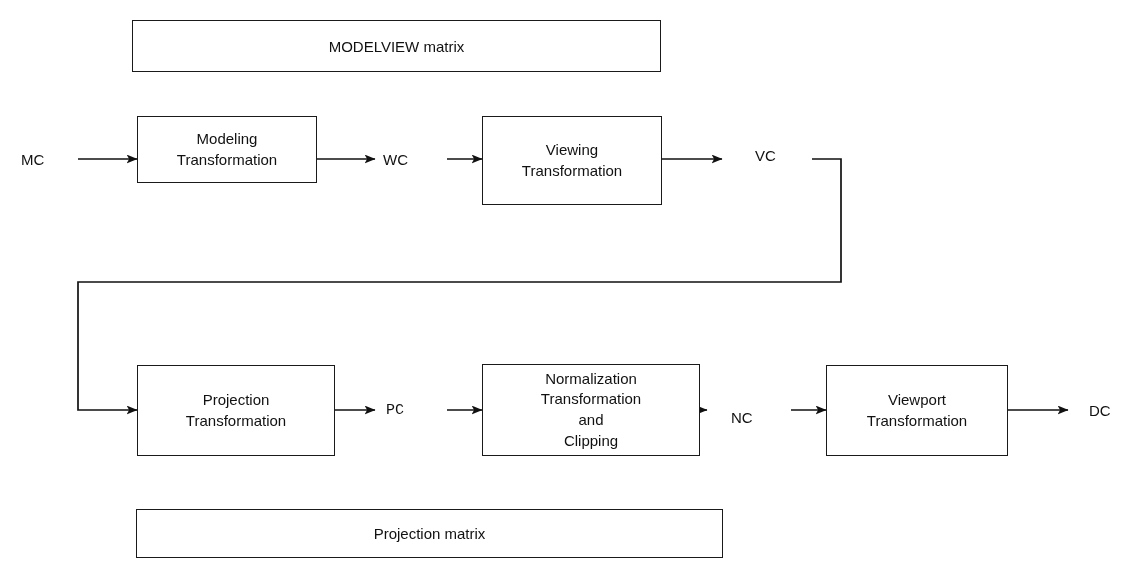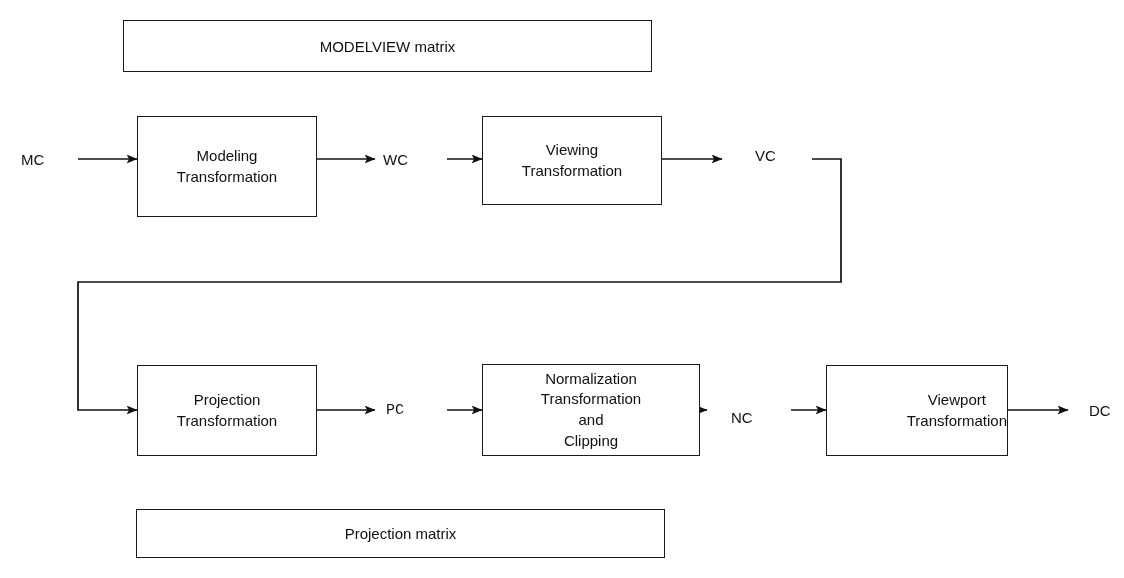--- a/index.html
+++ b/index.html
@@ -76,52 +76,52 @@
 
     <path d="M 812 159 L 841 159 L 841 282 L 78 282 L 78 410 L 137 410" fill="none" stroke="#111111" stroke-width="1.7" marker-end="url(#arrowhead)"></path>
 
     <line x1="317" y1="410" x2="375" y2="410" stroke="#111111" stroke-width="1.7" marker-end="url(#arrowhead)"></line>
     <line x1="447" y1="410" x2="482" y2="410" stroke="#111111" stroke-width="1.7" marker-end="url(#arrowhead)"></line>
     <line x1="662" y1="410" x2="707" y2="410" stroke="#111111" stroke-width="1.7" marker-end="url(#arrowhead)"></line>
     <line x1="791" y1="410" x2="826" y2="410" stroke="#111111" stroke-width="1.7" marker-end="url(#arrowhead)"></line>
     <line x1="1008" y1="410" x2="1068" y2="410" stroke="#111111" stroke-width="1.7" marker-end="url(#arrowhead)"></line>
   </svg>
 
-  <div class="matrix-box" style="left:123px; top:20px; width:529px; height:52px;">
+  <div class="matrix-box" style="left:132px; top:20px; width:529px; height:52px;">
     <span>MODELVIEW matrix</span>
   </div>
 
-  <div class="node-box" style="left:137px; top:116px; width:180px; height:101px;">
+  <div class="node-box" style="left:137px; top:116px; width:180px; height:67px;">
     <span>Modeling
 Transformation</span>
   </div>
 
   <div class="node-box" style="left:482px; top:116px; width:180px; height:89px;">
     <span>Viewing
 Transformation</span>
   </div>
 
-  <div class="node-box" style="left:137px; top:365px; width:180px; height:91px;">
+  <div class="node-box" style="left:137px; top:365px; width:198px; height:91px;">
     <span>Projection
 Transformation</span>
   </div>
 
   <div class="node-box" style="left:482px; top:364px; width:218px; height:92px;">
     <span>Normalization
 Transformation
 and
 Clipping</span>
   </div>
 
-  <div class="node-box" style="left:826px; top:365px; width:182px; height:91px;justify-content:flex-end;">
+  <div class="node-box" style="left:826px; top:365px; width:182px; height:91px;">
     <span>Viewport
 Transformation</span>
   </div>
 
-  <div class="matrix-box" style="left:136px; top:509px; width:529px; height:49px;">
+  <div class="matrix-box" style="left:136px; top:509px; width:587px; height:49px;">
     <span>Projection matrix</span>
   </div>
 
   <div class="coord-label" style="left:21px; top:152px;text-align:right;">MC</div>
   <div class="coord-label" style="left:383px; top:152px;">WC</div>
   <div class="coord-label" style="left:755px; top:148px;">VC</div>
   <div class="coord-label" style="left:386px; top:403px;font-family:Liberation Mono, monospace;">PC</div>
   <div class="coord-label" style="left:731px; top:410px;">NC</div>
   <div class="coord-label" style="left:1089px; top:403px;text-align:right;">DC</div>
 

